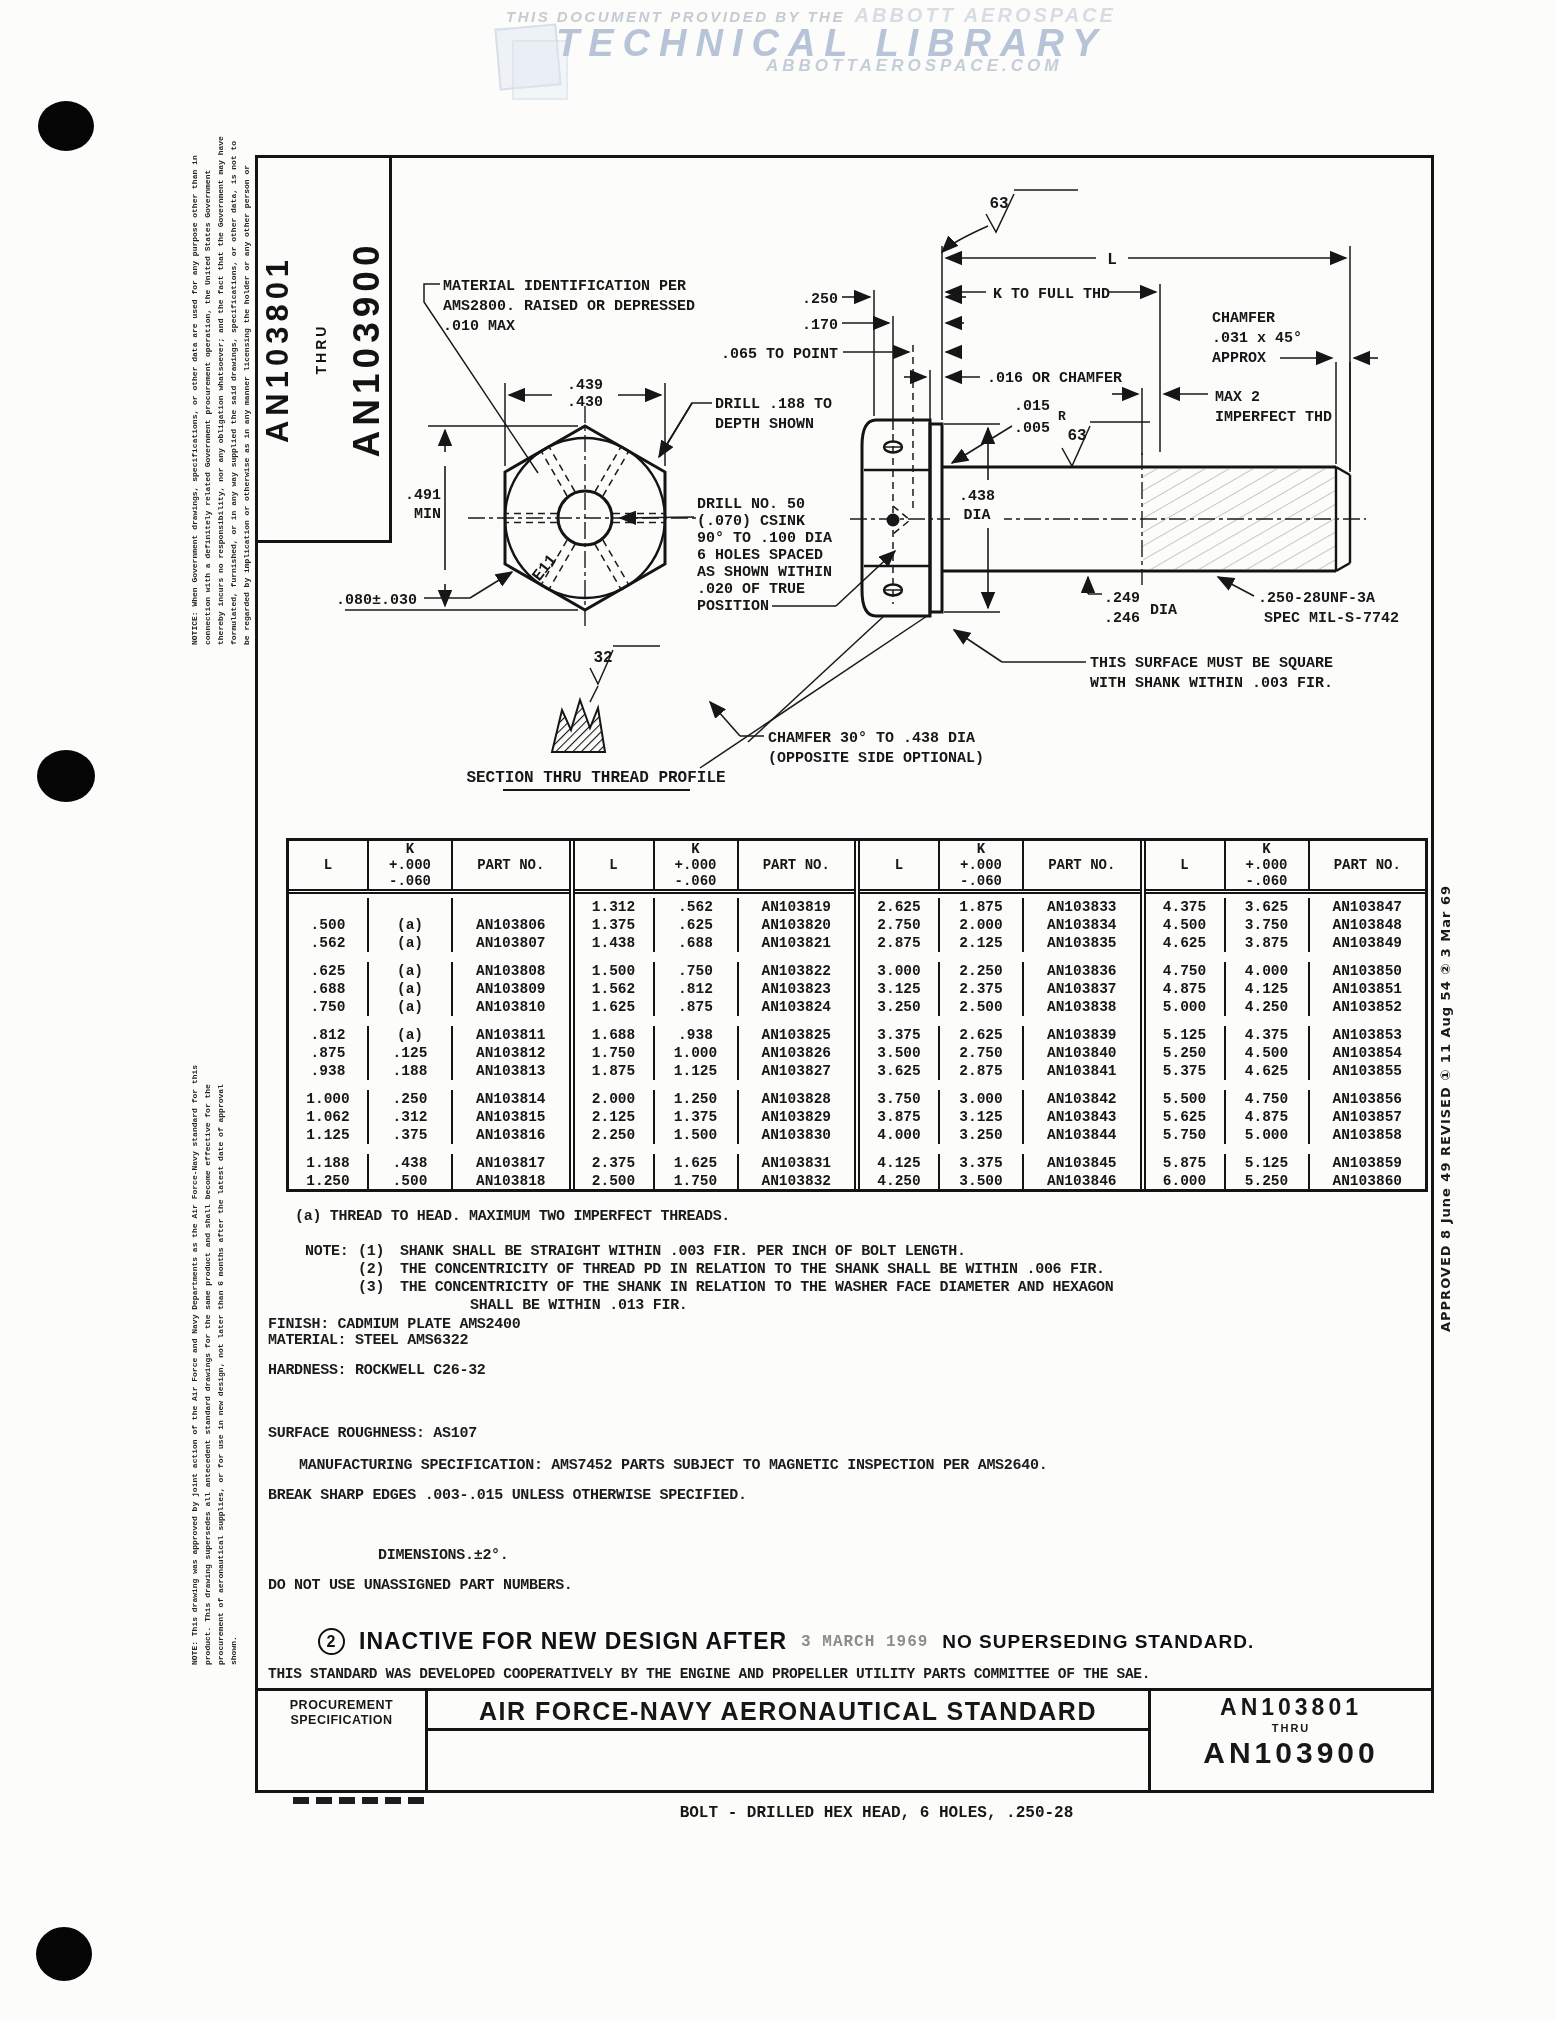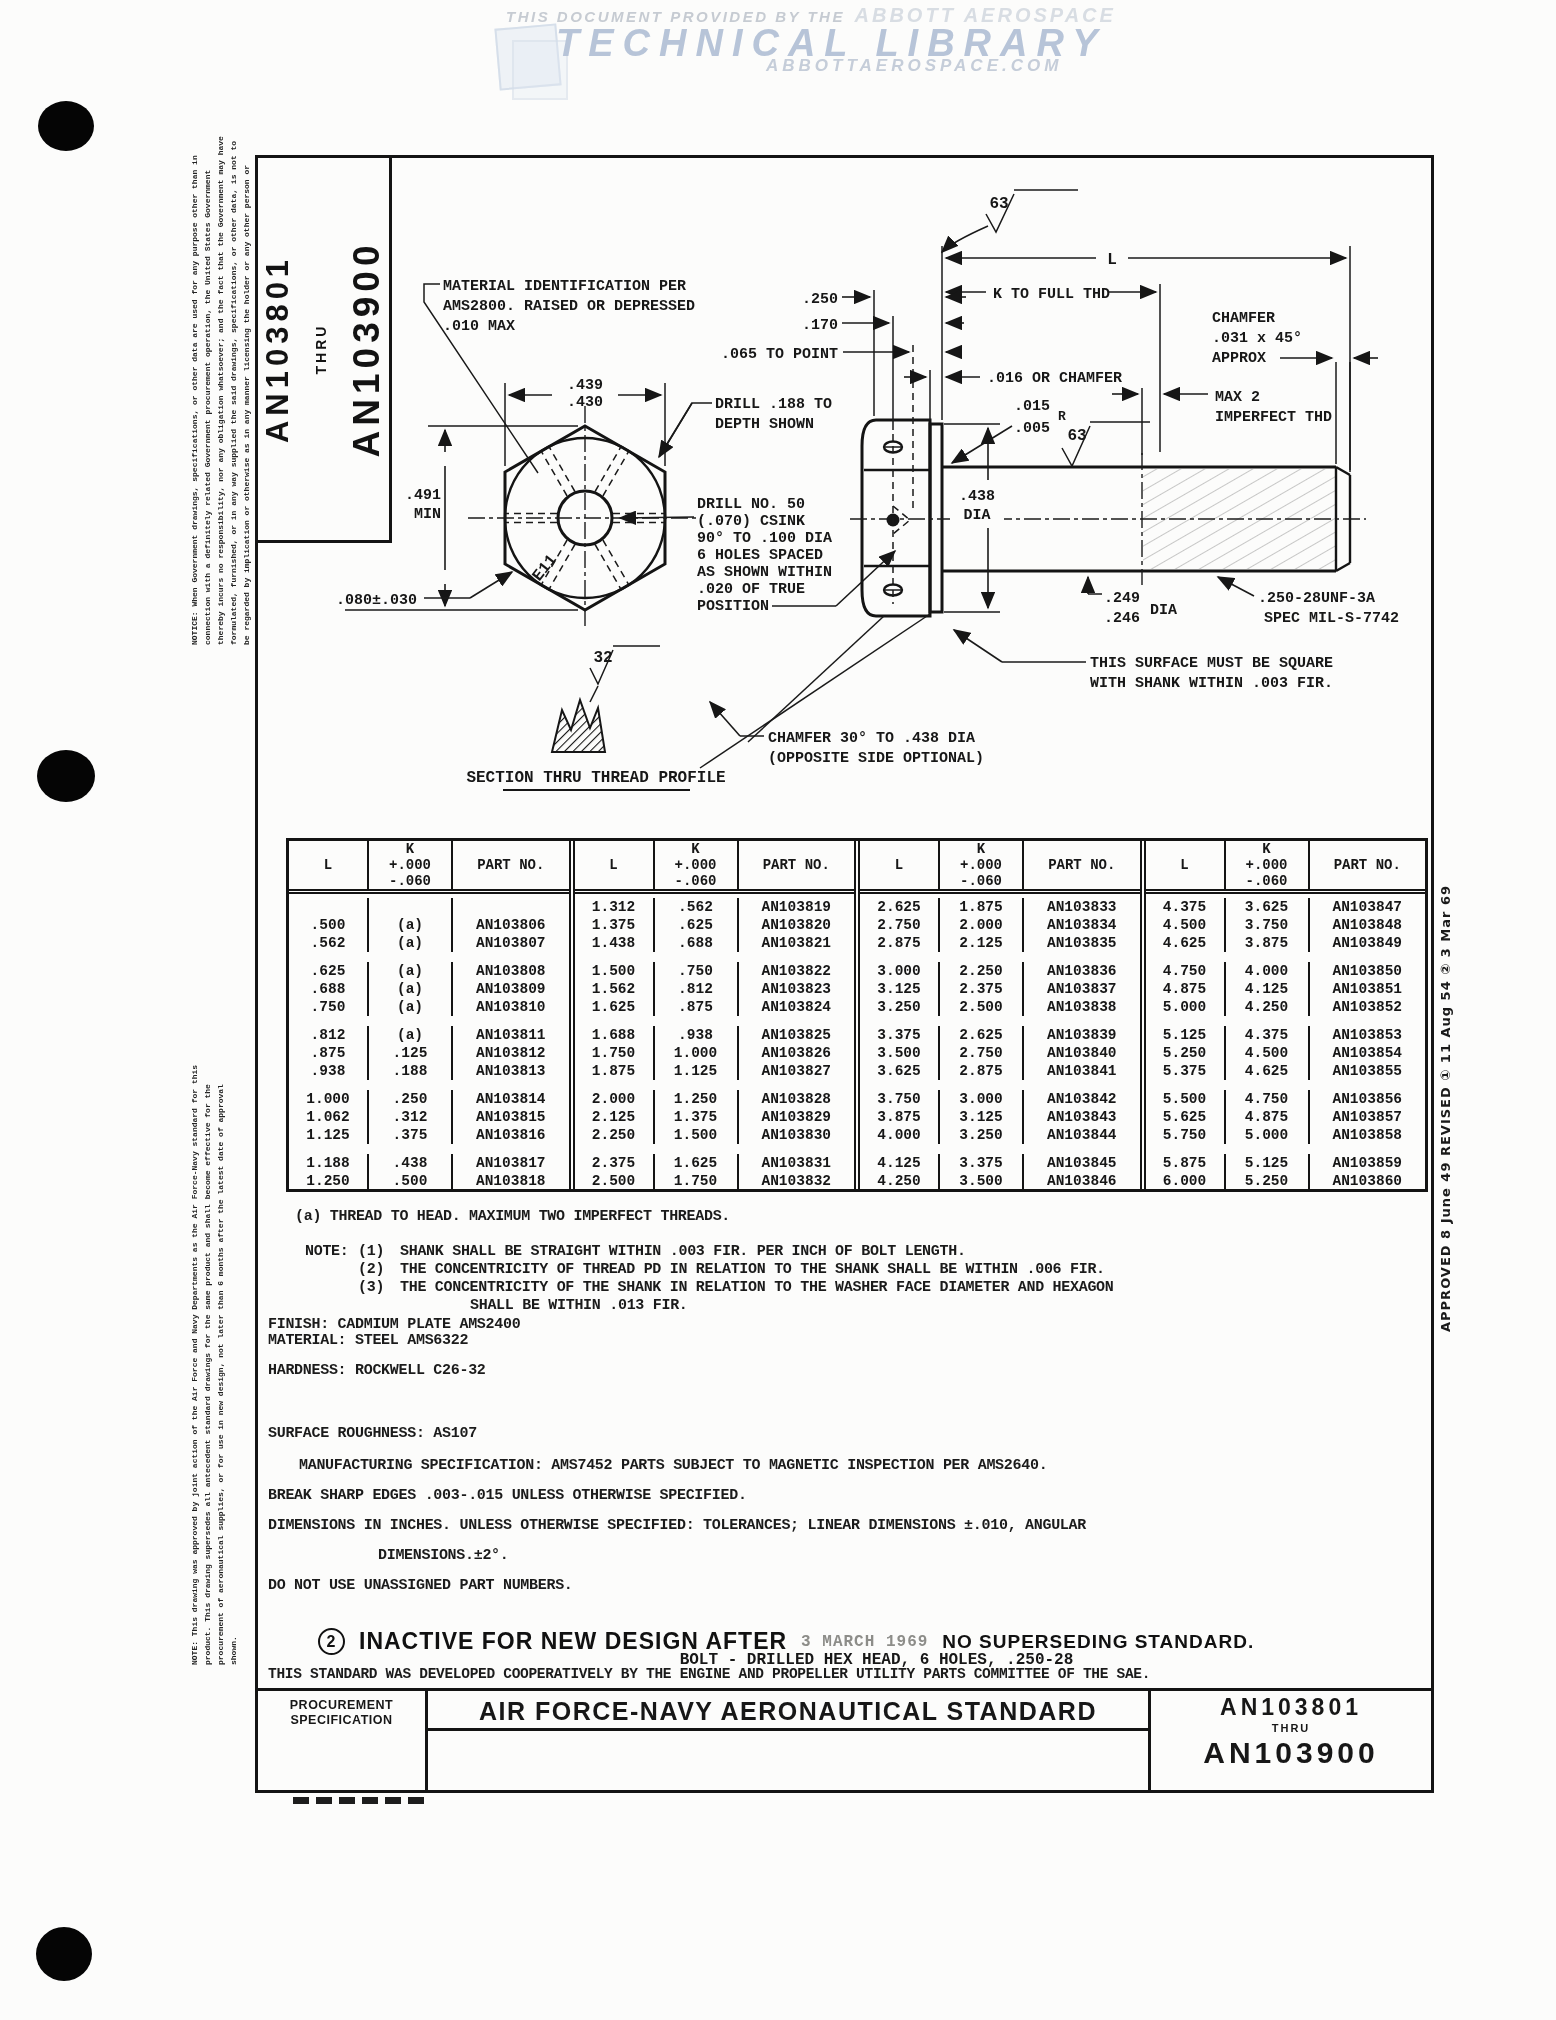--- a/index.html
+++ b/index.html
@@ -692,21 +692,20 @@
   <div class="abs tw" style="left:358px;top:1279px;">(3)</div>
   <div class="abs tw" style="left:400px;top:1279px;">THE CONCENTRICITY OF THE SHANK IN RELATION TO THE WASHER FACE DIAMETER AND HEXAGON</div>
   <div class="abs tw" style="left:470px;top:1297px;">SHALL BE WITHIN .013 FIR.</div>
 
   <div class="abs tw" style="left:268px;top:1332px;">MATERIAL:  STEEL AMS6322</div>
   <div class="abs tw" style="left:268px;top:1362px;">HARDNESS:  ROCKWELL C26-32</div>
   <div class="abs tw" style="left:268px;top:1316px;">FINISH:  CADMIUM PLATE AMS2400</div>
   <div class="abs tw" style="left:268px;top:1425px;">SURFACE ROUGHNESS:  AS107</div>
   <div class="abs tw" style="left:268px;top:1457px;padding-left:31px;">MANUFACTURING SPECIFICATION:  AMS7452  PARTS SUBJECT TO MAGNETIC INSPECTION PER AMS2640.</div>
   <div class="abs tw" style="left:268px;top:1487px;">BREAK SHARP EDGES .003-.015 UNLESS OTHERWISE SPECIFIED.</div>
-  <div class="abs tw" style="left:268px;top:1517px;">DIMENSIONS IN INCHES.  UNLESS OTHERWISE SPECIFIED:  TOLERANCES; LINEAR DIMENSIONS ±.010, ANGULAR</div>
   <div class="abs tw" style="left:378px;top:1547px;">DIMENSIONS.±2°.</div>
   <div class="abs tw" style="left:268px;top:1577px;">DO NOT USE UNASSIGNED PART NUMBERS.</div>
 
   <div class="abs inactive" style="left:318px;top:1628px;">
     <span class="badge">2</span>
     <span>INACTIVE FOR NEW DESIGN AFTER</span>
     <span class="faintdate">3 MARCH 1969</span>
     <span class="small2">NO SUPERSEDING STANDARD.</span>
   </div>
   <div class="abs tw" style="left:268px;top:1666px;font-size:14.5px;">THIS STANDARD WAS DEVELOPED COOPERATIVELY BY THE ENGINE AND PROPELLER UTILITY PARTS COMMITTEE OF THE SAE.</div>
@@ -714,20 +713,20 @@
   <div class="abs ln" style="left:255px;top:1688px;width:1179px;height:3px;"></div>
   <div class="abs ln" style="left:425px;top:1688px;width:3px;height:102px;"></div>
   <div class="abs ln" style="left:1148px;top:1688px;width:3px;height:102px;"></div>
   <div class="abs ln" style="left:425px;top:1728px;width:726px;height:3px;"></div>
 
   <div class="abs tb-proc" style="left:258px;top:1698px;width:167px;">
     <div>PROCUREMENT</div>
     <div>SPECIFICATION</div>
   </div>
   <div class="abs tb-title" style="left:428px;top:1697px;width:720px;">AIR FORCE-NAVY AERONAUTICAL STANDARD</div>
-  <div class="abs tb-sub" style="left:428px;top:1651px;width:857px;padding-left:20px;">BOLT - DRILLED HEX HEAD, 6 HOLES, .250-28</div>
+  <div class="abs tb-sub" style="left:428px;top:1804px;width:857px;padding-left:20px;">BOLT - DRILLED HEX HEAD, 6 HOLES, .250-28</div>
   <div class="abs tb-num" style="left:1151px;top:1694px;width:280px;font-size:23px;">AN103801</div>
   <div class="abs tb-num" style="left:1151px;top:1722px;width:280px;font-size:11px;letter-spacing:2px;">THRU</div>
   <div class="abs tb-num" style="left:1151px;top:1736px;width:280px;font-size:30px;">AN103900</div>
 
   <div class="abs smudge" style="left:293px;top:1797px;width:132px;height:7px;"></div>
 
 </div>
 
 </body></html>

